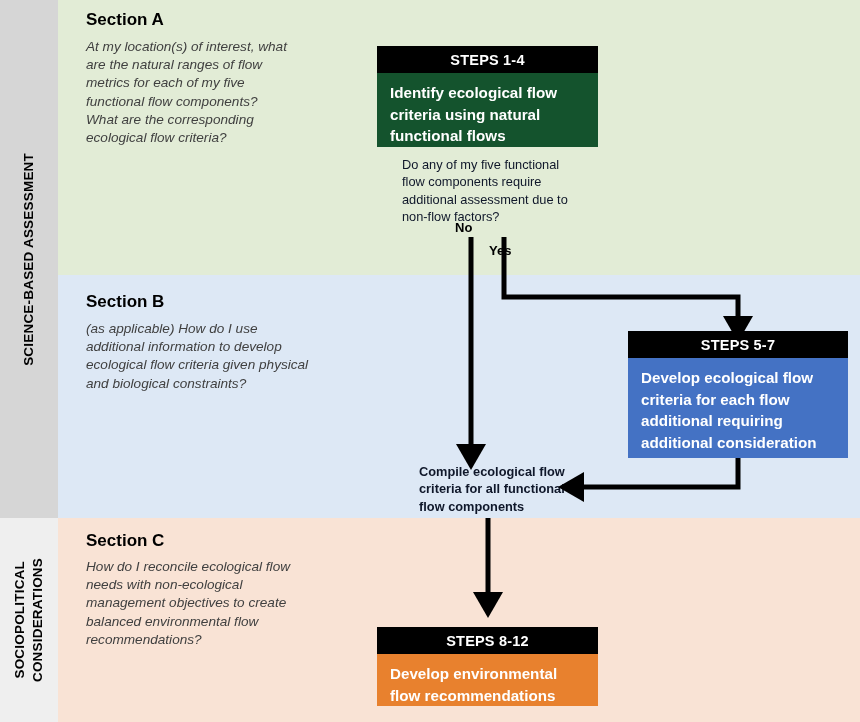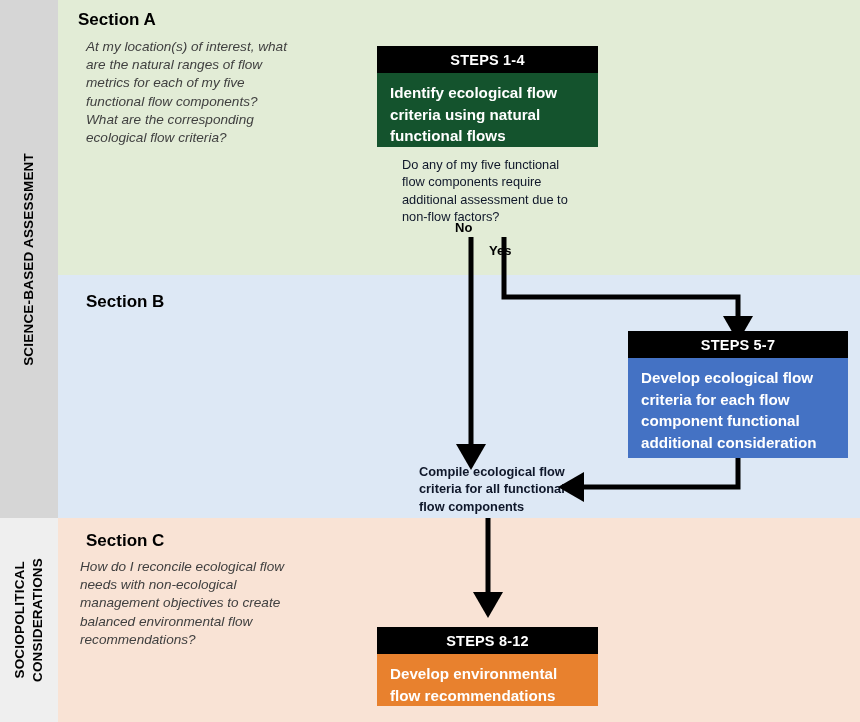--- a/index.html
+++ b/index.html
@@ -83,26 +83,26 @@
     white-space: nowrap;
   }
   .sec-question {
     position: absolute;
     font-style: italic;
     font-size: 13.6px;
     line-height: 1.34;
     color: #404040;
   }
 
-  #title-a    { left: 78px; top: 10px; text-align: center; }
+  #title-a    { left: 86px; top: 10px; text-align: center; }
   #question-a { left: 86px; top: 38px; width: 205px; }
   #title-b    { left: 86px; top: 292px; }
   #question-b { left: 86px; top: 320px; width: 230px; }
   #title-c    { left: 86px; top: 531px; }
-  #question-c { left: 80px; top: 558px; width: 215px; }
+  #question-c { left: 86px; top: 558px; width: 215px; }
 
   
   .step-box {
     position: absolute;
   }
   .step-head {
     background: #000000;
     color: #ffffff;
     font-weight: bold;
     font-size: 14.5px;
@@ -180,36 +180,37 @@
     <div class="rail-label">
       <span>SOCIOPOLITICAL</span>
       <span>CONSIDERATIONS</span>
     </div>
   </div>
 
   <div class="sec-title" id="title-a">Section A</div>
   <div class="sec-question" id="question-a">At my location(s) of interest, what are the natural ranges of flow metrics for each of my five functional flow components? What are the corresponding ecological flow criteria?</div>
 
   <div class="sec-title" id="title-b">Section B</div>
+  <div class="sec-question" id="question-b">(as applicable) How do I use additional information to develop ecological flow criteria given physical and biological constraints?</div>
 
   <div class="sec-title" id="title-c">Section C</div>
   <div class="sec-question" id="question-c">How do I reconcile ecological flow needs with non-ecological management objectives to create balanced environmental flow recommendations?</div>
 
   <div class="step-box" id="box-steps-1-4">
     <div class="step-head">STEPS 1-4</div>
     <div class="step-body">Identify ecological flow criteria using natural functional flows</div>
   </div>
 
   <div class="plain-text" id="decision-question">Do any of my five functional flow components require additional assessment due to non-flow factors?</div>
   <div class="branch-label" id="branch-no">No</div>
   <div class="branch-label" id="branch-yes">Yes</div>
 
   <div class="step-box" id="box-steps-5-7">
     <div class="step-head">STEPS 5-7</div>
-    <div class="step-body">Develop ecological flow criteria for each flow component functional additional consideration</div>
+    <div class="step-body">Develop ecological flow criteria for each flow additional requiring additional consideration</div>
   </div>
 
   <div class="plain-text" id="compile-text">Compile ecological flow criteria for all functional flow components</div>
 
   <div class="step-box" id="box-steps-8-12">
     <div class="step-head">STEPS 8-12</div>
     <div class="step-body">Develop environmental flow recommendations</div>
   </div>
 
   <svg id="connectors" viewBox="0 0 860 722">

